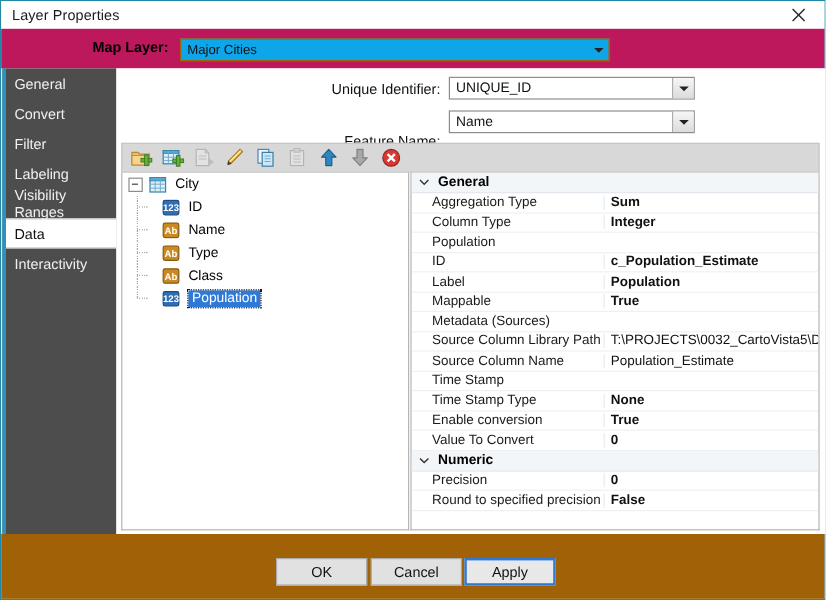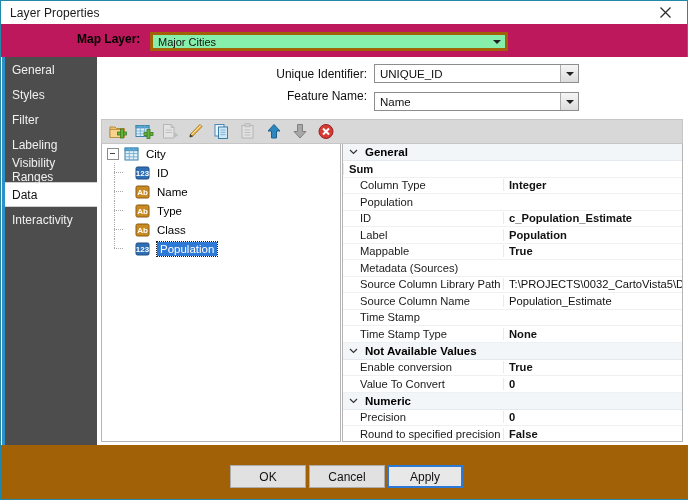--- a/index.html
+++ b/index.html
@@ -62,22 +62,22 @@
     position: absolute;
     left: 76px; top: 8px;
     font-weight: bold;
     font-size: 12px;
   }
   #maplayer-combo {
     position: absolute;
     left: 149px; top: 31px;
     width: 358px; height: 19px;
     box-sizing: border-box;
-    border: 3px solid #a16207;
-    background: #86efac;
+    border: 1px solid #a16207;
+    background: #0ea5e9;
     display: flex;
     align-items: center;
   }
   #maplayer-combo .cb-text {
     flex: 1;
     padding-left: 5px;
     font-size: 11px;
     color: #111;
     overflow: hidden;
     white-space: nowrap;
@@ -355,21 +355,21 @@
     <div class="cb-arrow">
         <div class="tri"></div>
       </div>
   </div>
 
   <div id="sidebar">
     <div class="side-item">
       <span>General</span>
     </div>
     <div class="side-item">
-      <span>Styles</span>
+      <span>Convert</span>
     </div>
     <div class="side-item">
       <span>Filter</span>
     </div>
     <div class="side-item">
       <span>Labeling</span>
     </div>
     <div class="side-item">
       <span>Visibility Ranges</span>
     </div>
@@ -384,21 +384,21 @@
   <div id="content">
 
     <div class="field-label" style="left:160px; top:10px; width:110px;">Unique Identifier:</div>
     <div class="field-combo" style="left:277px; top:7px; width:205px;">
       <div class="cb-text">UNIQUE_ID</div>
       <div class="cb-arrow">
           <div class="tri"></div>
         </div>
     </div>
 
-    <div class="field-label" style="left:160px; top:32px; width:110px;">Feature Name:</div>
+    <div class="field-label" style="left:160px; top:54px; width:110px;">Feature Name:</div>
     <div class="field-combo" style="left:277px; top:35px; width:205px;">
       <div class="cb-text">Name</div>
       <div class="cb-arrow">
           <div class="tri"></div>
         </div>
     </div>
 
     <div id="toolbar">
 
       <div class="tb-btn">
@@ -553,20 +553,21 @@
       <div class="pg-group">
         <div class="pg-chev">
           <svg width="9" height="6" viewBox="0 0 9 6">
             <polyline points="1,1 4.5,4.5 8,1" fill="none" stroke="#333" stroke-width="1.2"></polyline>
           </svg>
         </div>
         <span class="pg-group-name">General</span>
       </div>
 
       <div class="pg-row">
+        <div class="pg-name">Aggregation Type</div>
         <div class="pg-val">Sum</div>
       </div>
       <div class="pg-row">
         <div class="pg-name">Column Type</div>
         <div class="pg-val">Integer</div>
       </div>
       <div class="pg-row">
         <div class="pg-name">Population</div>
         <div class="pg-val"></div>
       </div>
@@ -596,28 +597,20 @@
       </div>
       <div class="pg-row">
         <div class="pg-name">Time Stamp</div>
         <div class="pg-val"></div>
       </div>
       <div class="pg-row">
         <div class="pg-name">Time Stamp Type</div>
         <div class="pg-val">None</div>
       </div>
 
-      <div class="pg-group">
-        <div class="pg-chev">
-          <svg width="9" height="6" viewBox="0 0 9 6">
-            <polyline points="1,1 4.5,4.5 8,1" fill="none" stroke="#333" stroke-width="1.2"></polyline>
-          </svg>
-        </div>
-        <span class="pg-group-name">Not Available Values</span>
-      </div>
 
       <div class="pg-row">
         <div class="pg-name">Enable conversion</div>
         <div class="pg-val">True</div>
       </div>
       <div class="pg-row">
         <div class="pg-name">Value To Convert</div>
         <div class="pg-val">0</div>
       </div>
 

